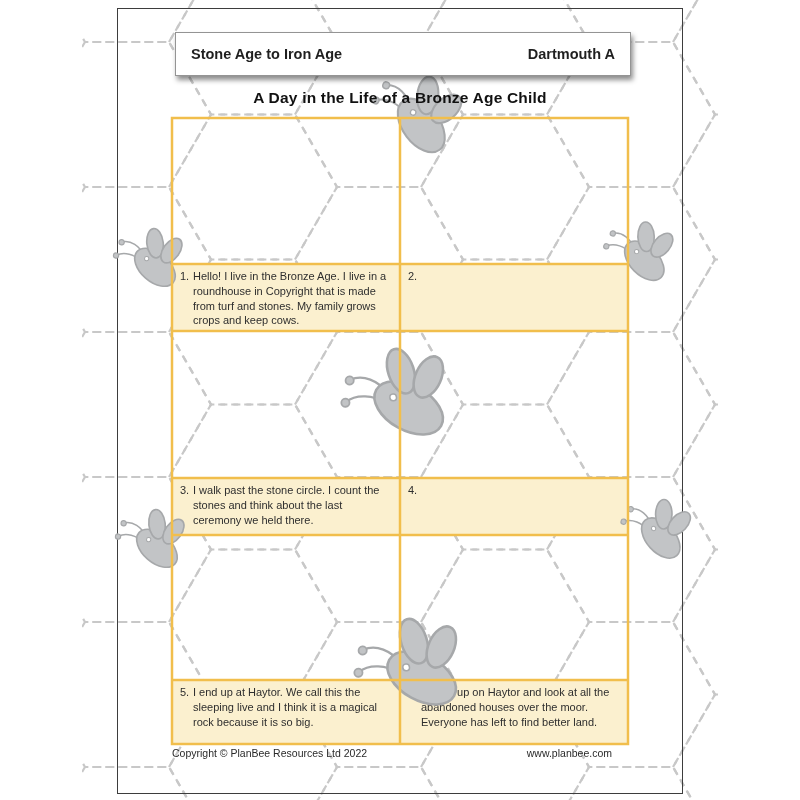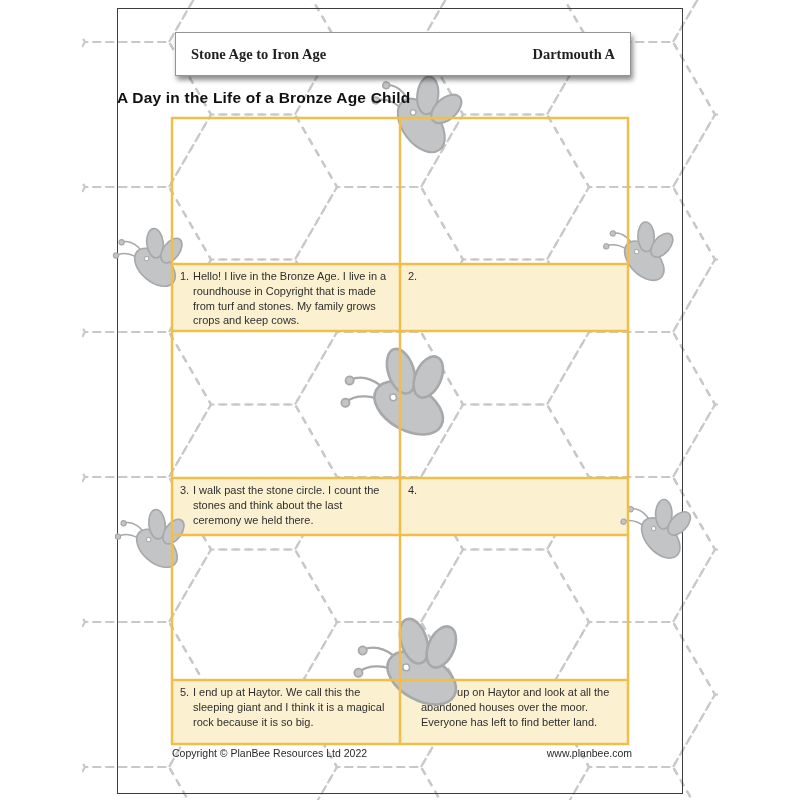--- a/index.html
+++ b/index.html
@@ -18,36 +18,36 @@
   }
   .caption-cell{
     width:228px;box-sizing:border-box;padding:5px 7px 0 8px;
     font-size:11px;line-height:14.8px;color:#2e2e2e;display:flex;overflow:hidden;
   }
   .caption-cell .num{flex:0 0 13px;}
   .caption-cell .txt{flex:1;}
   #bee-layer{z-index:3;}
   #grid-lines{z-index:4;}
   #page-title{
-    position:absolute;left:117px;top:89px;width:566px;
+    position:absolute;left:117px;top:89px;width:566px;text-align:center;
     font-size:15.5px;font-weight:700;color:#111;z-index:4;letter-spacing:0.2px;
   }
   #banner{
     position:absolute;left:175px;top:32px;width:456px;height:44px;
     background:#ffffff;border:1px solid #949494;z-index:5;
     box-shadow:2px 4px 5px rgba(0,0,0,0.45);
     display:flex;align-items:center;justify-content:space-between;
-    box-sizing:border-box;padding:0 15px;font-family:Liberation Serif, serif;
+    box-sizing:border-box;padding:0 15px;
   }
   #banner span{font-size:14.5px;font-weight:600;color:#1f1f1f;}
   .footer-text{
     position:absolute;top:747px;font-size:10.5px;color:#2a2a2a;z-index:5;
   }
   #footer-copyright{left:172px;}
-  #footer-website{right:168px;}
+  #footer-website{right:188px;}
 </style>
 </head>
 <body>
 
 <svg id="hex-layer" class="layer">
     <clipPath id="hexclip">
       <rect x="82" y="0" width="636" height="800"></rect>
     </clipPath>
     <g clip-path="url(#hexclip)">
       <polygon points="43,-30.5 85,-103 169,-103 211,-30.5 169,42 85,42" fill="none" stroke="#c8c8c8" stroke-width="2.2" stroke-dasharray="7 6"></polygon>
@@ -126,21 +126,21 @@
     <span class="txt">I walk past the stone circle. I count the stones and think about the last ceremony we held there.</span>
   </div>
   <div class="caption-cell">
     <span class="num">4.</span>
   </div>
 </div>
 
 <div class="caption-band" style="top:680px;height:64px;background:#FBF0CF;">
   <div class="caption-cell">
     <span class="num">5.</span>
-    <span class="txt">I end up at Haytor. We call this the sleeping giant and I think it is a magical rock because it is so big.</span>
+    <span class="txt">I end up at Haytor. We call this the sleeping live and I think it is a magical rock because it is so big.</span>
   </div>
   <div class="caption-cell">
     <span class="num">6.</span>
     <span class="txt">I stand up on Haytor and look at all the abandoned houses over the moor. Everyone has left to find better land.</span>
   </div>
 </div>
 
 <svg id="bee-layer" class="layer">
   <defs>
     <g id="bee">

